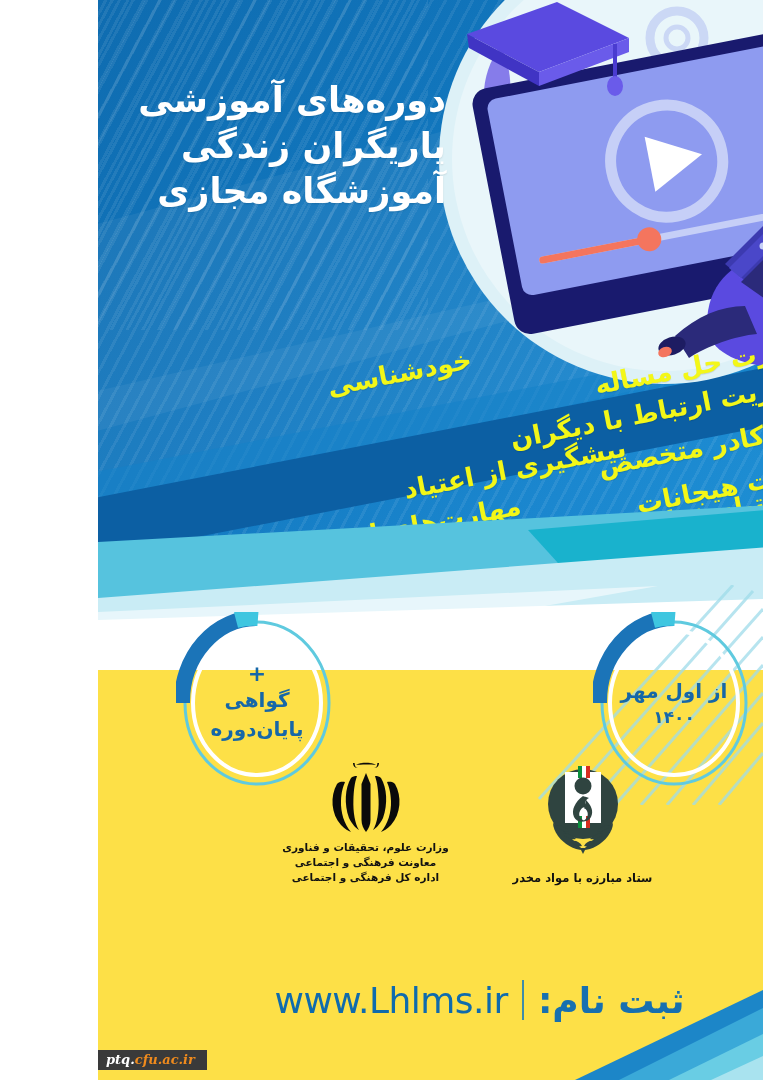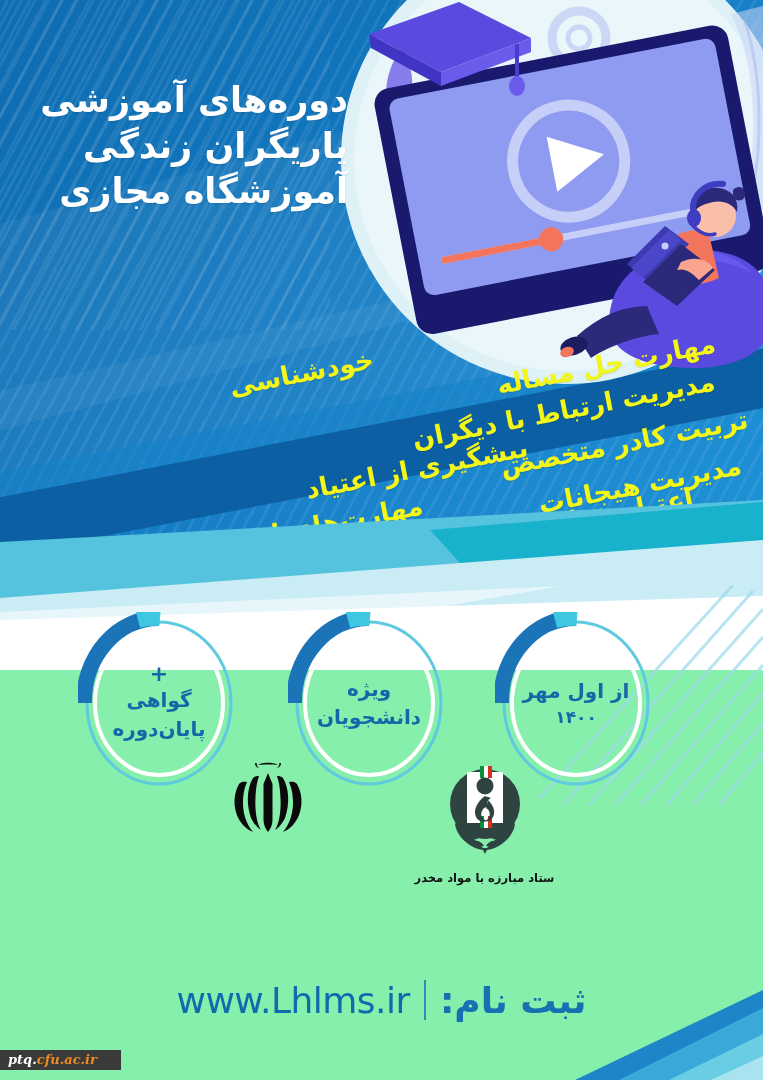--- a/index.html
+++ b/index.html
@@ -6,23 +6,23 @@
   * { box-sizing: border-box; margin: 0; padding: 0; }
   html, body {
     width: 763px; height: 1080px;
     background: #ffffff;
     font-family: "DejaVu Sans", "Liberation Sans", sans-serif;
     overflow: hidden;
   }
 
   #poster {
     position: relative;
-    width: 763px; height: 1080px;
+    width: 665px; height: 1080px;
     overflow: hidden;
-    background: #86efac;
+    background: #fde047;
   }
 
   
   .top-panel {
     position: absolute;
     left: 0; top: 0;
     width: 763px; height: 600px;
     background: linear-gradient(135deg, #0f6cb0 0%, #1176bd 35%, #1b87cf 70%, #1f93d6 100%);
     overflow: hidden;
   }
@@ -191,21 +191,21 @@
     position: absolute; right: 0; bottom: 0;
     width: 300px; height: 90px;
     overflow: hidden; pointer-events: none;
   }
   .bottom-shape svg { display: block; }
 
   
   .watermark {
     position: absolute; left: 0; bottom: 10px;
     background: #3a3a3a;
-    padding: 3px 24px 4px 8px;
+    padding: 3px 12px 4px 8px;
     font-family: "DejaVu Serif", "Liberation Serif", serif;
     font-style: italic; font-weight: 700; font-size: 13px;
     direction: ltr; letter-spacing: 0px;
     line-height: 1;
   }
   .watermark .wm-a { color: #ffffff; }
   .watermark .wm-b { color: #f08b1d; }
 </style>
 </head>
 <body>
@@ -367,34 +367,20 @@
           <path d="M60 8 A 75 84 0 0 1 82 6" fill="none" stroke="#3fc6e0" stroke-width="16" stroke-linecap="butt"></path>
         </svg>
       </div>
       <div class="blabel">
         <span class="plus">+</span>
         <span class="bl">گواهی</span>
         <span class="bl">پایان‌دوره</span>
       </div>
     </div>
 
-    <div class="badge" style="left:288px; top:0;">
-      <div class="ring">
-        <svg width="162" height="182" viewBox="0 0 162 182" xmlns="http://www.w3.org/2000/svg">
-          <ellipse cx="81" cy="91" rx="72" ry="81" fill="none" stroke="#5fcadf" stroke-width="3"></ellipse>
-          <ellipse cx="81" cy="91" rx="64" ry="72" fill="none" stroke="#ffffff" stroke-width="4"></ellipse>
-          <path d="M81 6 A 75 84 0 0 0 6 91" fill="none" stroke="#1b74b8" stroke-width="16" stroke-linecap="butt"></path>
-          <path d="M60 8 A 75 84 0 0 1 82 6" fill="none" stroke="#3fc6e0" stroke-width="16" stroke-linecap="butt"></path>
-        </svg>
-      </div>
-      <div class="blabel">
-        <span class="bl">ویژه</span>
-        <span class="bl">دانشجویان</span>
-      </div>
-    </div>
 
     <div class="badge" style="left:495px; top:0;">
       <div class="ring">
         <svg width="162" height="182" viewBox="0 0 162 182" xmlns="http://www.w3.org/2000/svg">
           <ellipse cx="81" cy="91" rx="72" ry="81" fill="none" stroke="#5fcadf" stroke-width="3"></ellipse>
           <ellipse cx="81" cy="91" rx="64" ry="72" fill="none" stroke="#ffffff" stroke-width="4"></ellipse>
           <path d="M81 6 A 75 84 0 0 0 6 91" fill="none" stroke="#1b74b8" stroke-width="16" stroke-linecap="butt"></path>
           <path d="M60 8 A 75 84 0 0 1 82 6" fill="none" stroke="#3fc6e0" stroke-width="16" stroke-linecap="butt"></path>
         </svg>
       </div>
@@ -417,20 +403,25 @@
 
           <path d="M46 11 L 50.5 22 L 50.5 58 C 50.5 63, 48.4 67, 46 70 C 43.6 67, 41.5 63, 41.5 58 L 41.5 22 Z"></path>
 
           <path d="M31 16 C 25 26, 24 42, 29 56 C 32.5 63, 36 66, 39 68 C 35 62, 33 50, 33.4 38 C 33.8 28, 34.6 21, 37 14 C 34.5 14, 32.4 14.5, 31 16 Z"></path>
           <path d="M61 16 C 67 26, 68 42, 63 56 C 59.5 63, 56 66, 53 68 C 57 62, 59 50, 58.6 38 C 58.2 28, 57.4 21, 55 14 C 57.5 14, 59.6 14.5, 61 16 Z"></path>
 
           <path d="M17 22 C 10 34, 11 52, 21 63 C 25 67, 28.5 69, 31 70 C 24 62, 20.6 50, 21 39 C 21.3 30, 23 25, 25 20 C 21.6 19.6, 18.6 20, 17 22 Z"></path>
           <path d="M75 22 C 82 34, 81 52, 71 63 C 67 67, 63.5 69, 61 70 C 68 62, 71.4 50, 71 39 C 70.7 30, 69 25, 67 20 C 70.4 19.6, 73.4 20, 75 22 Z"></path>
         </g>
       </svg>
+      <div class="ltext" style="font-size:10.5px;">
+        <span class="lt">وزارت علوم، تحقیقات و فناوری</span>
+        <span class="lt">معاونت فرهنگی و اجتماعی</span>
+        <span class="lt">اداره کل فرهنگی و اجتماعی</span>
+      </div>
     </div>
 
     <div class="logo" style="left:392px; top:2px; width:185px;">
       <svg class="mark" width="98" height="98" viewBox="0 0 98 98" xmlns="http://www.w3.org/2000/svg">
 
         <circle cx="49" cy="40" r="35" fill="#2f4440"></circle>
 
         <rect x="31" y="8" width="36" height="51" fill="#ffffff"></rect>
 
         <rect x="44" y="2" width="4" height="12" fill="#0a8f3c"></rect>

